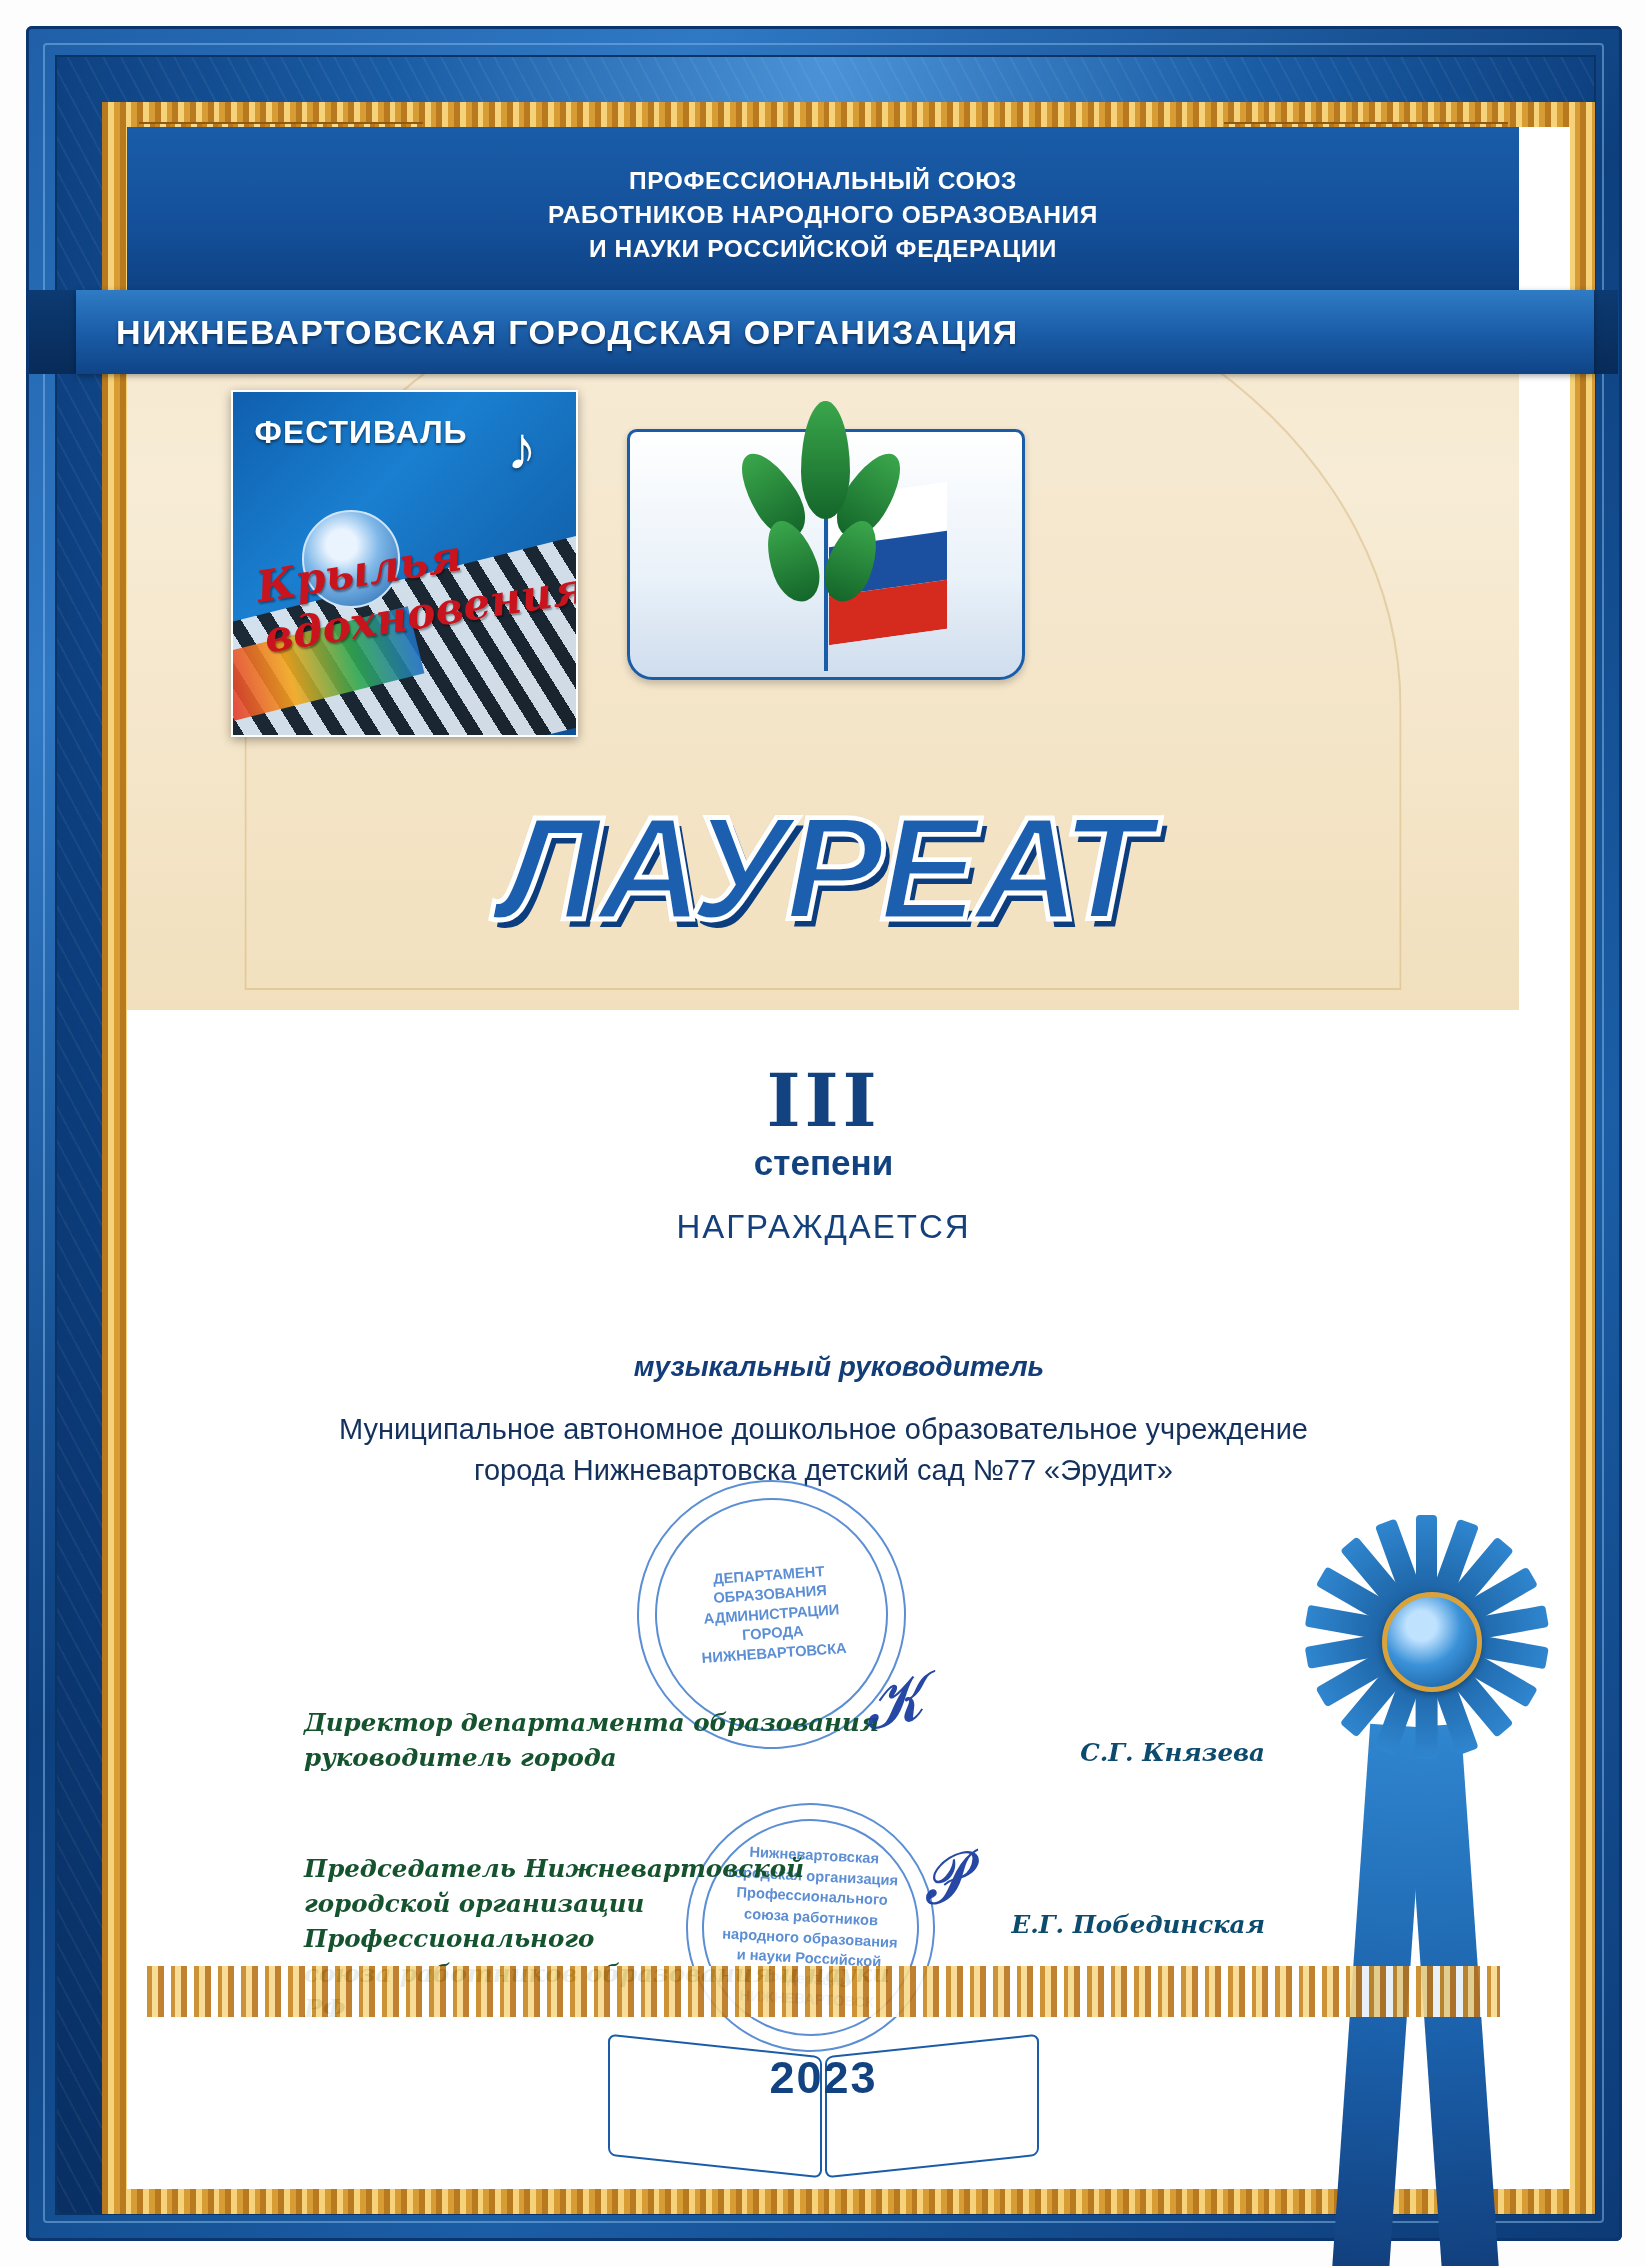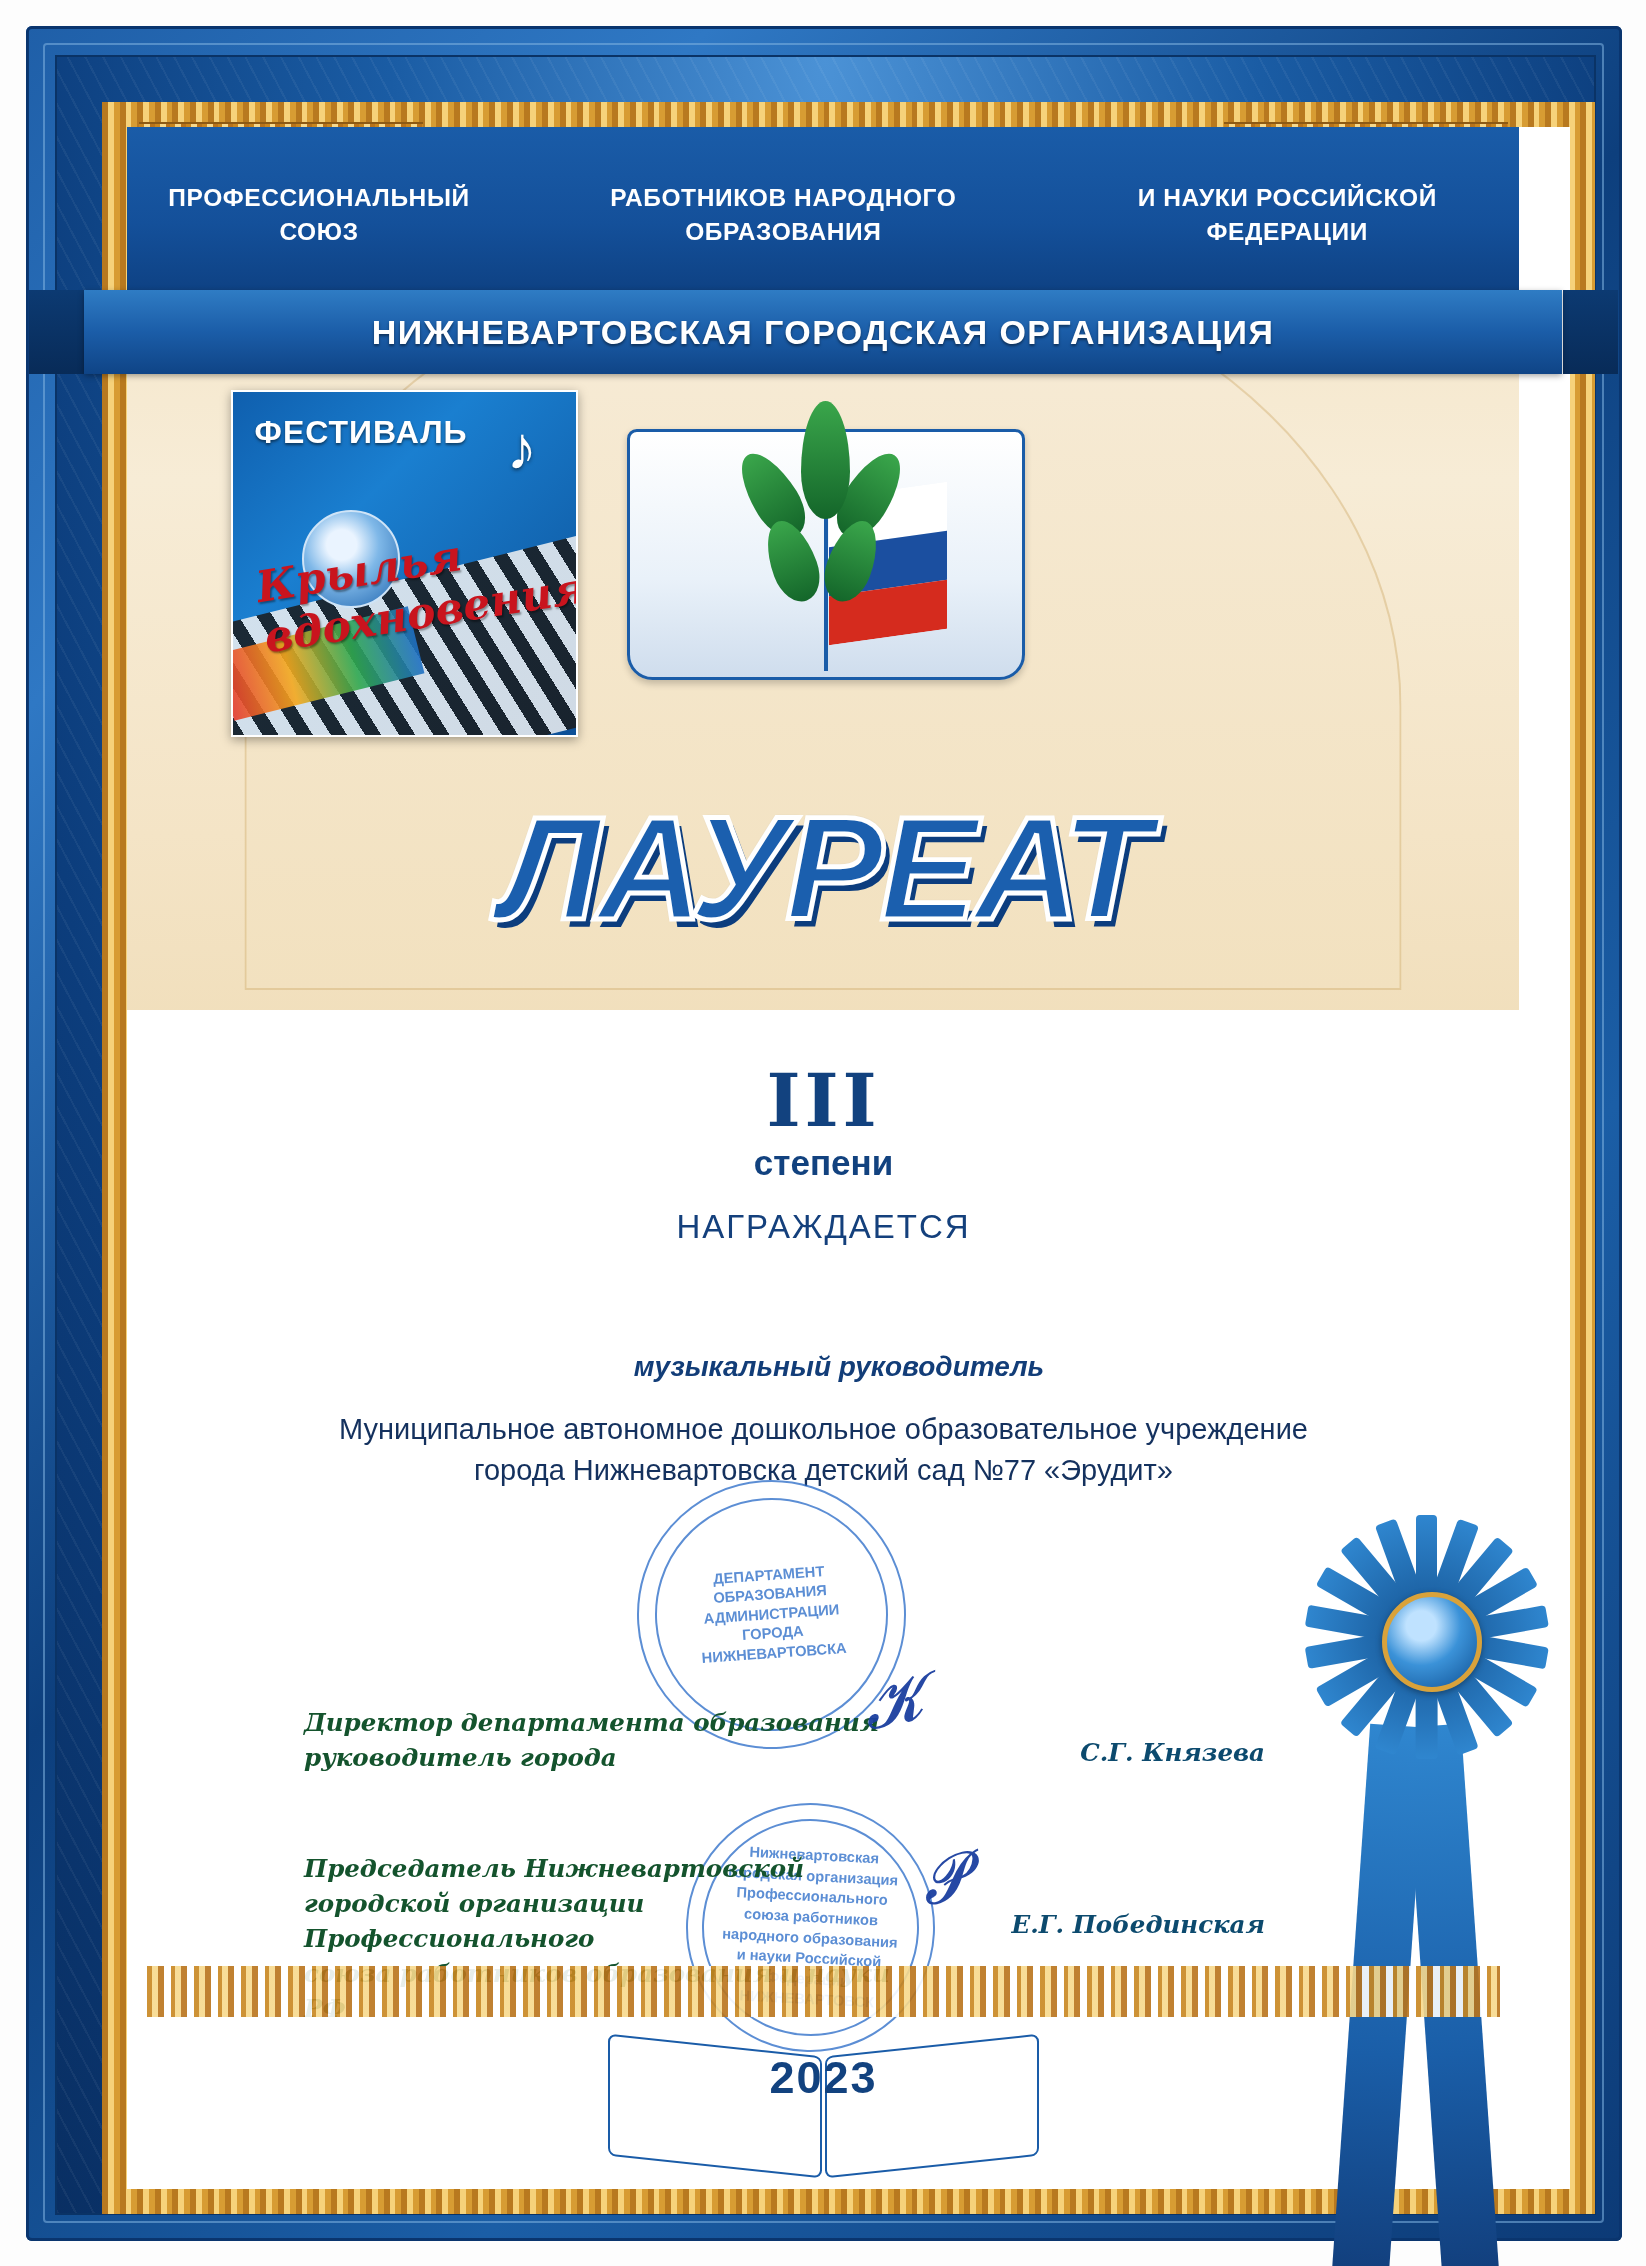--- a/index.html
+++ b/index.html
@@ -60,30 +60,30 @@
     width:1157px;height:745px;border-radius:50% 50% 0 0 / 62% 62% 0 0;
     background:linear-gradient(180deg,#f7ecd8 0%,#f2e1bf 100%);
     box-shadow:0 0 0 2px rgba(200,160,90,.35) inset;
   }
 
   
   .header-top{
     position:absolute;left:127px;top:127px;width:1392px;height:176px;
     background:linear-gradient(180deg,#1a5ca8 0%,#14509a 55%,#0d3f80 100%);
     color:#ffffff;text-align:center;
-    display:flex;flex-direction:row;align-items:center;justify-content:center;
+    display:flex;flex-direction:column;align-items:center;justify-content:center;
     letter-spacing:0.6px;
   }
   .header-top div{font-size:24.5px;font-weight:bold;line-height:34px;}
 
   .ribbon{
-    position:absolute;left:84px;top:290px;width:1478px;height:84px;
+    position:absolute;left:76px;top:290px;width:1478px;height:84px;
     background:linear-gradient(180deg,#2f7cc4 0%,#1b5da8 50%,#0f4486 100%);
     box-shadow:0 2px 5.9px rgba(0,0,0,.35);
-    display:flex;align-items:center;justify-content:center;
+    display:flex;align-items:center;padding-left:40px;
   }
   .ribbon span{
     color:#ffffff;font-size:34px;font-weight:bold;letter-spacing:1.4px;
     text-shadow:0 2px 2.9px rgba(0,0,0,.45);
   }
   .ribbon-fold-l,.ribbon-fold-r{
     position:absolute;top:290px;width:55px;height:84px;
     background:linear-gradient(180deg,#0b3straight,#0b3568);
     background:linear-gradient(180deg,#0c3a72,#082b58);
   }

